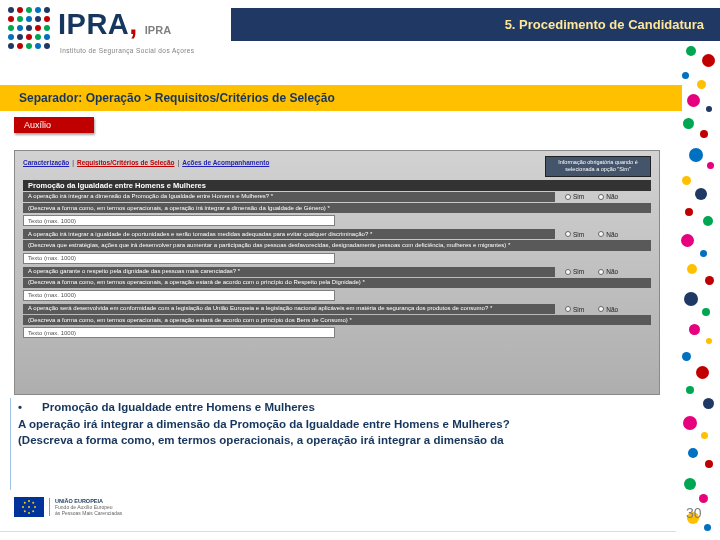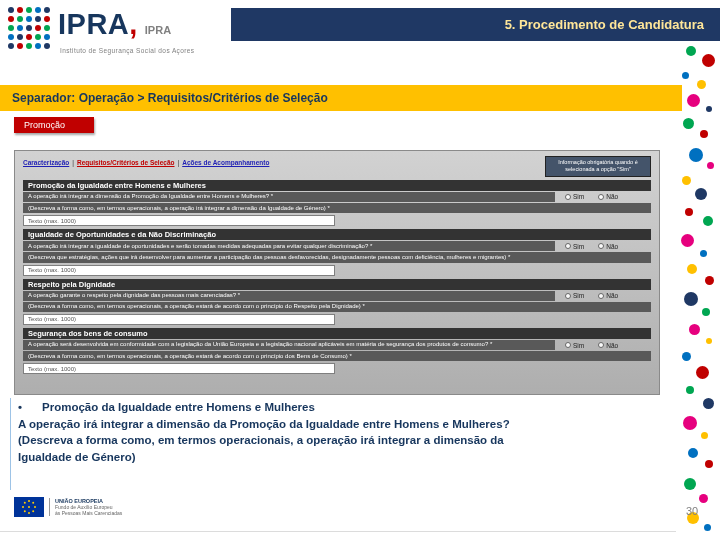--- a/index.html
+++ b/index.html
@@ -24,21 +24,21 @@
   .logo-mark { position:absolute; left:6px; top:5px; width:48px; height:48px; }
   .logo-text { position:absolute; left:58px; top:8px; white-space:nowrap; }
   .logo-issa { font-size:29px; font-weight:bold; color:#17365D; letter-spacing:0.5px; }
   .logo-comma { color:#C00000; font-size:29px; font-weight:bold; }
   .logo-ipra { font-size:11px; color:#808080; font-weight:bold; margin-left:3px; }
   .logo-sub { position:absolute; left:60px; top:47px; font-size:6.5px; color:#808080; letter-spacing:0.4px; }
 
   
   .sep-band {
     position:absolute; left:0; top:85px; width:682px; height:26px;
-    background:#FFC000; display:flex; align-items:center; padding-left:12px;
+    background:#FFC000; display:flex; align-items:center; padding-left:19px;
   }
   .sep-band span { color:#17365D; font-weight:bold; font-size:12px; }
 
   
   .op-tab {
     position:absolute; left:14px; top:117px; width:80px; height:16px;
     background:#C00000; color:#fff; font-size:9px; line-height:16px;
     padding-left:10px; box-shadow:1px 2px 2px rgba(0,0,0,.35); cursor:pointer;
   }
 
@@ -81,21 +81,21 @@
   .eu-flag { width:30px; height:20px; background:#003399; position:relative; margin-right:5px; }
   .eu-stars {
     position:absolute; left:50%; top:50%; width:2px; height:2px; background:#FFCC00; border-radius:50%;
     transform:translate(-50%,-50%);
     box-shadow:0 -6px 0 #FFCC00, 4.2px -4.2px 0 #FFCC00, 6px 0 0 #FFCC00, 4.2px 4.2px 0 #FFCC00,
                0 6px 0 #FFCC00, -4.2px 4.2px 0 #FFCC00, -6px 0 0 #FFCC00, -4.2px -4.2px 0 #FFCC00;
   }
   .eu-text { border-left:1px solid #999; padding-left:5px; }
   .eu-title { font-size:5.5px; font-weight:bold; color:#17365D; }
   .eu-sub { font-size:5px; color:#666; line-height:1.25; }
-  .page-num { position:absolute; left:686px; top:505px; font-size:11px; color:#808080; z-index:4; }
+  .page-num { position:absolute; left:686px; top:505px; font-size:14px; color:#808080; z-index:4; }
 
   
   .strip { position:absolute; left:680px; top:0; width:40px; height:540px; z-index:0; overflow:hidden; }
   .bottom-edge { position:absolute; left:0; top:531px; width:676px; height:1px; background:#dcdcdc; }
 </style>
 </head>
 <body>
 
 <div class="strip">
   <div class="dot" style="left:6px;top:46px;width:10px;height:10px;background:#00A651"></div>
@@ -169,21 +169,21 @@
 <div class="logo-sub">Instituto de Segurança Social dos Açores</div>
 
 <div class="header-bar">
   <span class="header-title">5. Procedimento de Candidatura</span>
 </div>
 
 <div class="sep-band">
   <span>Separador: Operação &gt; Requisitos/Critérios de Seleção</span>
 </div>
 
-<div class="op-tab">Promoção</div>
+<div class="op-tab">Auxílio</div>
 
 <div class="form-shot">
   <div class="form-top">
     <div class="breadcrumb">
       <span class="bc-link">Caracterização</span><span class="bc-sep">|</span><span class="bc-link active">Requisitos/Critérios de Seleção</span><span class="bc-sep">|</span><span class="bc-link">Ações de Acompanhamento</span>
     </div>
     <div class="info-box">Informação obrigatória quando é selecionada a opção "Sim"</div>
   </div>
 
   <div class="sec">
@@ -199,59 +199,56 @@
             <span class="radio-circle"></span>
             <span>Não</span>
           </span>
       </div>
     </div>
     <div class="hint-bar">(Descreva a forma como, em termos operacionais, a operação irá integrar a dimensão da Igualdade de Género) *</div>
     <div class="text-field">Texto (max. 1000)</div>
   </div>
 
   <div class="sec">
-    <div class="sec-header">Igualdade de Oportunidades e da Não Discriminação</div>
     <div class="q-row">
       <div class="q-bar">A operação irá integrar a igualdade de oportunidades e serão tomadas medidas adequadas para evitar qualquer discriminação? *</div>
       <div class="radios">
         <span class="radio-opt">
             <span class="radio-circle"></span>
             <span>Sim</span>
           </span>
         <span class="radio-opt">
             <span class="radio-circle"></span>
             <span>Não</span>
           </span>
       </div>
     </div>
     <div class="hint-bar">(Descreva que estratégias, ações que irá desenvolver para aumentar a participação das pessoas desfavorecidas, designadamente pessoas com deficiência, mulheres e migrantes) *</div>
     <div class="text-field">Texto (max. 1000)</div>
   </div>
 
   <div class="sec">
-    <div class="sec-header">Respeito pela Dignidade</div>
     <div class="q-row">
       <div class="q-bar">A operação garante o respeito pela dignidade das pessoas mais carenciadas? *</div>
       <div class="radios">
         <span class="radio-opt">
             <span class="radio-circle"></span>
             <span>Sim</span>
           </span>
         <span class="radio-opt">
             <span class="radio-circle"></span>
             <span>Não</span>
           </span>
       </div>
     </div>
     <div class="hint-bar">(Descreva a forma como, em termos operacionais, a operação estará de acordo com o princípio do Respeito pela Dignidade) *</div>
     <div class="text-field">Texto (max. 1000)</div>
   </div>
 
   <div class="sec">
-    <div class="sec-header">Segurança dos bens de consumo</div>
     <div class="q-row">
       <div class="q-bar">A operação será desenvolvida em conformidade com a legislação da União Europeia e a legislação nacional aplicáveis em matéria de segurança dos produtos de consumo? *</div>
       <div class="radios">
         <span class="radio-opt">
             <span class="radio-circle"></span>
             <span>Sim</span>
           </span>
         <span class="radio-opt">
             <span class="radio-circle"></span>
             <span>Não</span>
@@ -264,21 +261,20 @@
 </div>
 
 <div class="notes-edge"></div>
 <div class="notes">
   <div class="bullet-row">
     <span class="bullet-char">•</span>
     <span>Promoção da Igualdade entre Homens e Mulheres</span>
   </div>
   <div>A operação irá integrar a dimensão da Promoção da Igualdade entre Homens e Mulheres?</div>
   <div> (Descreva a forma como, em termos operacionais, a operação irá integrar a dimensão da</div>
-  <div>Igualdade de Género)</div>
 </div>
 
 <div class="eu">
   <div class="eu-flag">
       <span class="eu-stars"></span>
     </div>
   <div class="eu-text">
     <div class="eu-title">UNIÃO EUROPEIA</div>
     <div class="eu-sub">Fundo de Auxílio Europeu</div>
     <div class="eu-sub">às Pessoas Mais Carenciadas</div>

